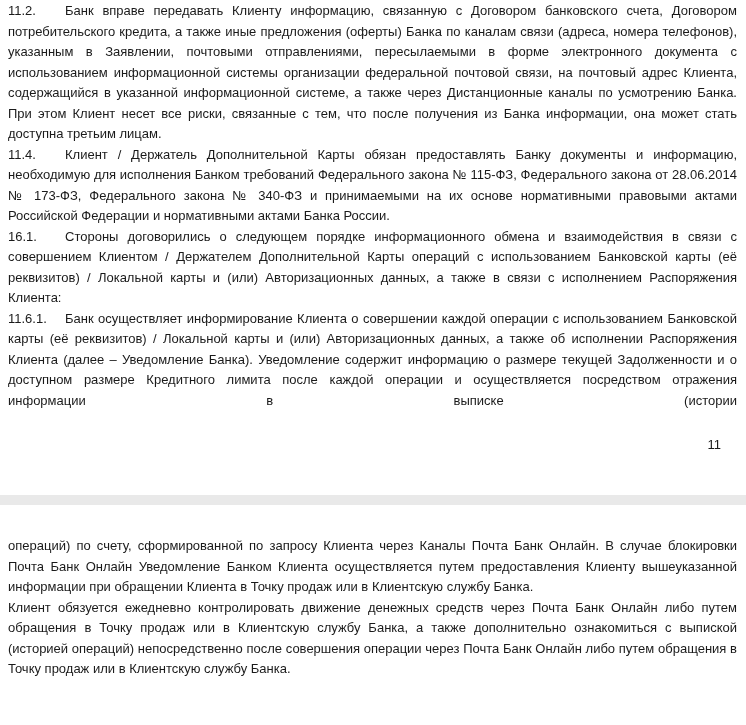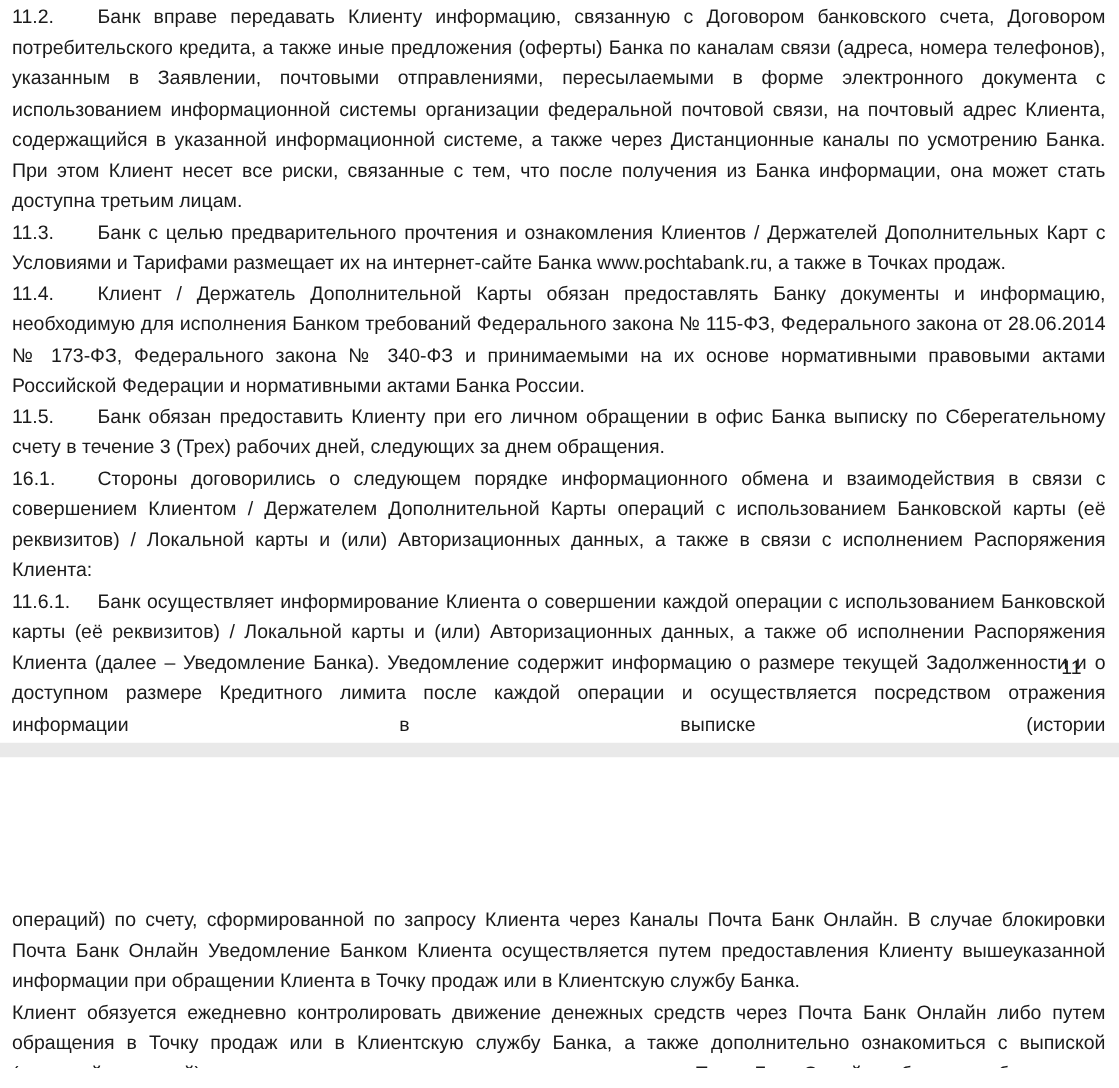--- a/index.html
+++ b/index.html
@@ -26,21 +26,21 @@
     position: relative;
     height: 495px;
     padding: 1px 9px 16px 8px;
   }
   .page-gap {
     height: 10px;
     background: var(--separator, #e9e9e9);
   }
   .page2 {
     height: 207px;
-    padding: 98px 9px 0 8px;
+    padding: 31px 9px 0 8px;
   }
   .para {
     text-align: justify;
     margin: 0;
   }
   .para .num {
     display: inline-block;
     width: 57px;
   }
   
@@ -56,25 +56,23 @@
 </style>
 </head>
 <body>
 
 <div class="screen">
 
   <div class="page page1">
 
     <div class="para"><span class="num">11.2.</span><span class="txt">Банк вправе передавать Клиенту информацию, связанную с Договором банковского счета, Договором потребительского кредита, а также иные предложения (оферты) Банка по каналам связи (адреса, номера телефонов), указанным в Заявлении, почтовыми отправлениями, пересылаемыми в форме электронного документа с использованием информационной системы организации федеральной почтовой связи, на почтовый адрес Клиента, содержащийся в указанной информационной системе, а также через Дистанционные каналы по усмотрению Банка. При этом Клиент несет все риски, связанные с тем, что после получения из Банка информации, она может стать доступна третьим лицам.</span></div>
 
-    <div class="para"><span class="num">11.3.</span><span class="txt">Банк с целью предварительного прочтения и ознакомления Клиентов / Держателей Дополнительных Карт с Условиями и Тарифами размещает их на интернет-сайте Банка www.pochtabank.ru, а также в Точках продаж.</span></div>
 
     <div class="para"><span class="num">11.4.</span><span class="txt">Клиент / Держатель Дополнительной Карты обязан предоставлять Банку документы и информацию, необходимую для исполнения Банком требований Федерального закона № 115-ФЗ, Федерального закона от 28.06.2014 № 173-ФЗ, Федерального закона № 340-ФЗ и принимаемыми на их основе нормативными правовыми актами Российской Федерации и нормативными актами Банка России.</span></div>
 
-    <div class="para"><span class="num">11.5.</span><span class="txt">Банк обязан предоставить Клиенту при его личном обращении в офис Банка выписку по Сберегательному счету в течение 3 (Трех) рабочих дней, следующих за днем обращения.</span></div>
 
     <div class="para"><span class="num">16.1.</span><span class="txt">Стороны договорились о следующем порядке информационного обмена и взаимодействия в связи с совершением Клиентом / Держателем Дополнительной Карты операций с использованием Банковской карты (её реквизитов) / Локальной карты и (или) Авторизационных данных, а также в связи с исполнением Распоряжения Клиента:</span></div>
 
     <div class="para cut"><span class="num">11.6.1.</span><span class="txt">Банк осуществляет информирование Клиента о совершении каждой операции с использованием Банковской карты (её реквизитов) / Локальной карты и (или) Авторизационных данных, а также об исполнении Распоряжения Клиента (далее – Уведомление Банка). Уведомление содержит информацию о размере текущей Задолженности и о доступном размере Кредитного лимита после каждой операции и осуществляется посредством отражения информации в выписке (истории</span></div>
 
     <div class="page-num">11</div>
 
   </div>
 
   <div class="page-gap"></div>

